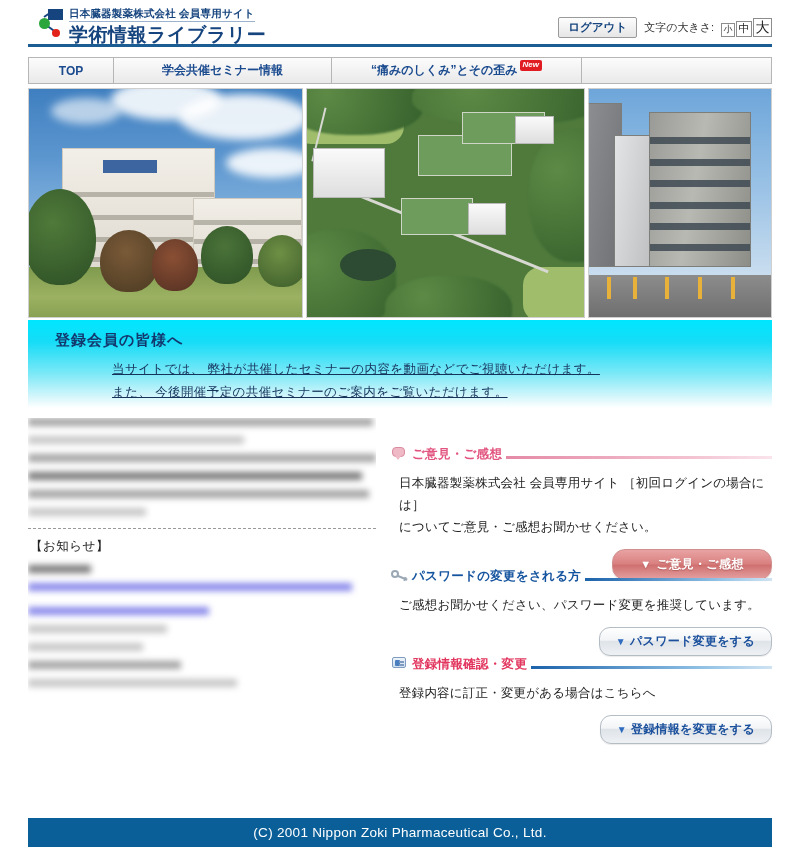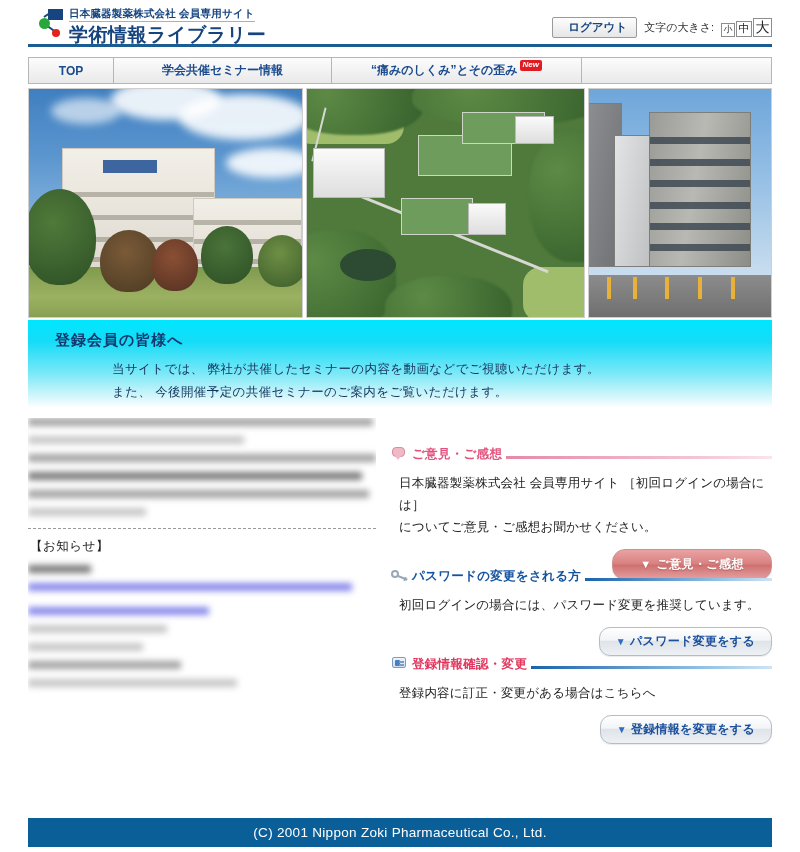--- a/index.html
+++ b/index.html
@@ -119,21 +119,21 @@
     align-items: center;
     gap: 7px;
   }
   .logout-btn {
     font-size: 11.5px;
     font-weight: bold;
     color: #15447e;
     background: linear-gradient(#fdfdfd, #e6e6e6);
     border: 1px solid #9a9a9a;
     border-radius: 2px;
-    padding: 3px 9px 3px 15px;
+    padding: 3px 9px 3px 9px;
     cursor: pointer;
     line-height: 1.1;
   }
   .fontsize-label {
     font-size: 11px;
     color: #333;
   }
   .fs-btns {
     display: flex;
     gap: 1px;
@@ -350,20 +350,21 @@
     font-weight: bold;
     color: #13386e;
     letter-spacing: 1px;
   }
   .banner-line {
     position: absolute;
     left: 84px;
     font-size: 12.5px;
     color: #16335c;
     letter-spacing: 0.4px;
+    text-decoration: underline;
   }
   .banner-l1 { top: 41px; }
   .banner-l2 { top: 64px; }
 
   
   .main {
     position: absolute;
     left: 28px;
     top: 418px;
     width: 744px;
@@ -747,21 +748,21 @@
         <div class="sect-head hd-blue">
           <span class="hd-icon">
             <span class="ic-key-ring"></span>
               <span class="ic-key-bar"></span>
               <span class="ic-key-tooth"></span>
           </span>
           <span class="hd-title">パスワードの変更をされる方</span>
           <span class="hd-rule"></span>
         </div>
         <div class="sect-body">
-          <div>初回ログインの場合には、パスワード変更を推奨しています。</div>
+          <div>ご感想お聞かせください、パスワード変更を推奨しています。</div>
         </div>
         <div class="btn-row">
           <button class="btn-blue">
             <span class="tri">▼</span><span>パスワード変更をする</span>
           </button>
         </div>
       </div>
 
       <div class="sect" style="top:210px;">
         <div class="sect-head hd-red">

